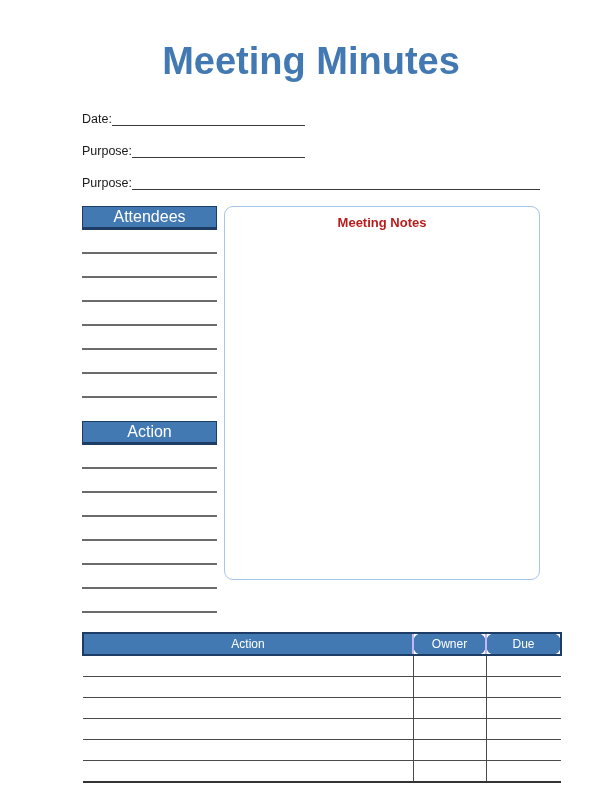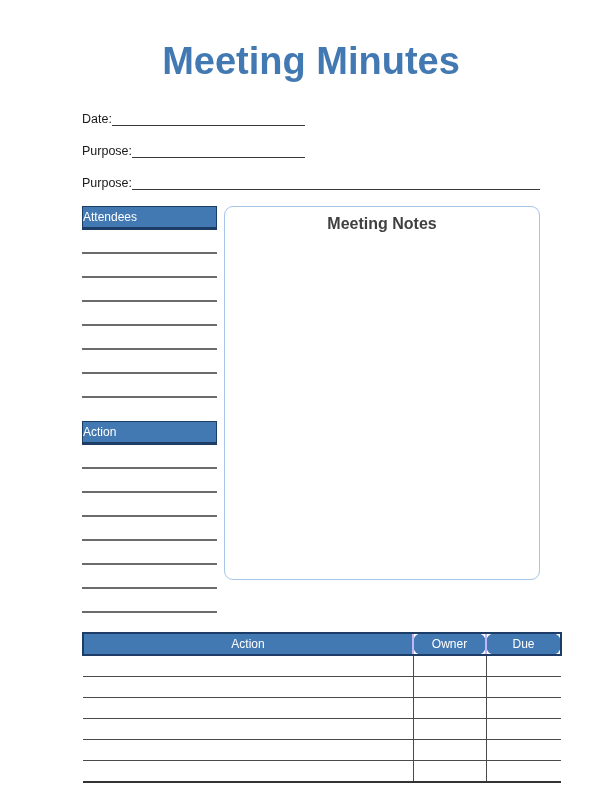--- a/index.html
+++ b/index.html
@@ -24,32 +24,32 @@
   .w-left { width: 223px; flex: none; }
   .w-right { flex: 1; }
   .w-full { width: 100%; }
 
   
   .main { display: flex; gap: 7px; margin-top: 8px; }
   .left-col { width: 135px; flex: none; }
   .col-header {
     height: 20px; line-height: 20px; background: #4379b2; color: #ffffff;
     border: 1px solid #1e3d66; border-bottom: 3px solid #1e3d66;
-    text-align: left; font-size: 12px; font-weight: 500;
+    text-align: center; font-size: 16px; font-weight: 500;
   }
   .col-header.agenda-gap { margin-top: 23px; }
   .write-line { height: 22px; border-bottom: 2px solid #6b6b6b; }
 
   .notes-box {
     flex: 1; height: 374px; box-sizing: border-box;
     border: 1.5px solid #a6c5e8; border-radius: 9px; background: #fff;
   }
   .notes-title {
     margin-top: 8px; text-align: center;
-    color: #404040; font-weight: bold; font-size: 16px;
+    color: #b91c1c; font-weight: bold; font-size: 13px;
   }
 
   
   .action-table {
     width: 100%; border-collapse: collapse; table-layout: fixed; margin-top: 19px;
   }
   .c-action { width: 330px; } .c-owner { width: 73px; } .c-due { width: 75px; }
   .action-table th {
     background: #4379b2; color: #ffffff; font-size: 12px; font-weight: 400;
     height: 20px; padding: 0;

